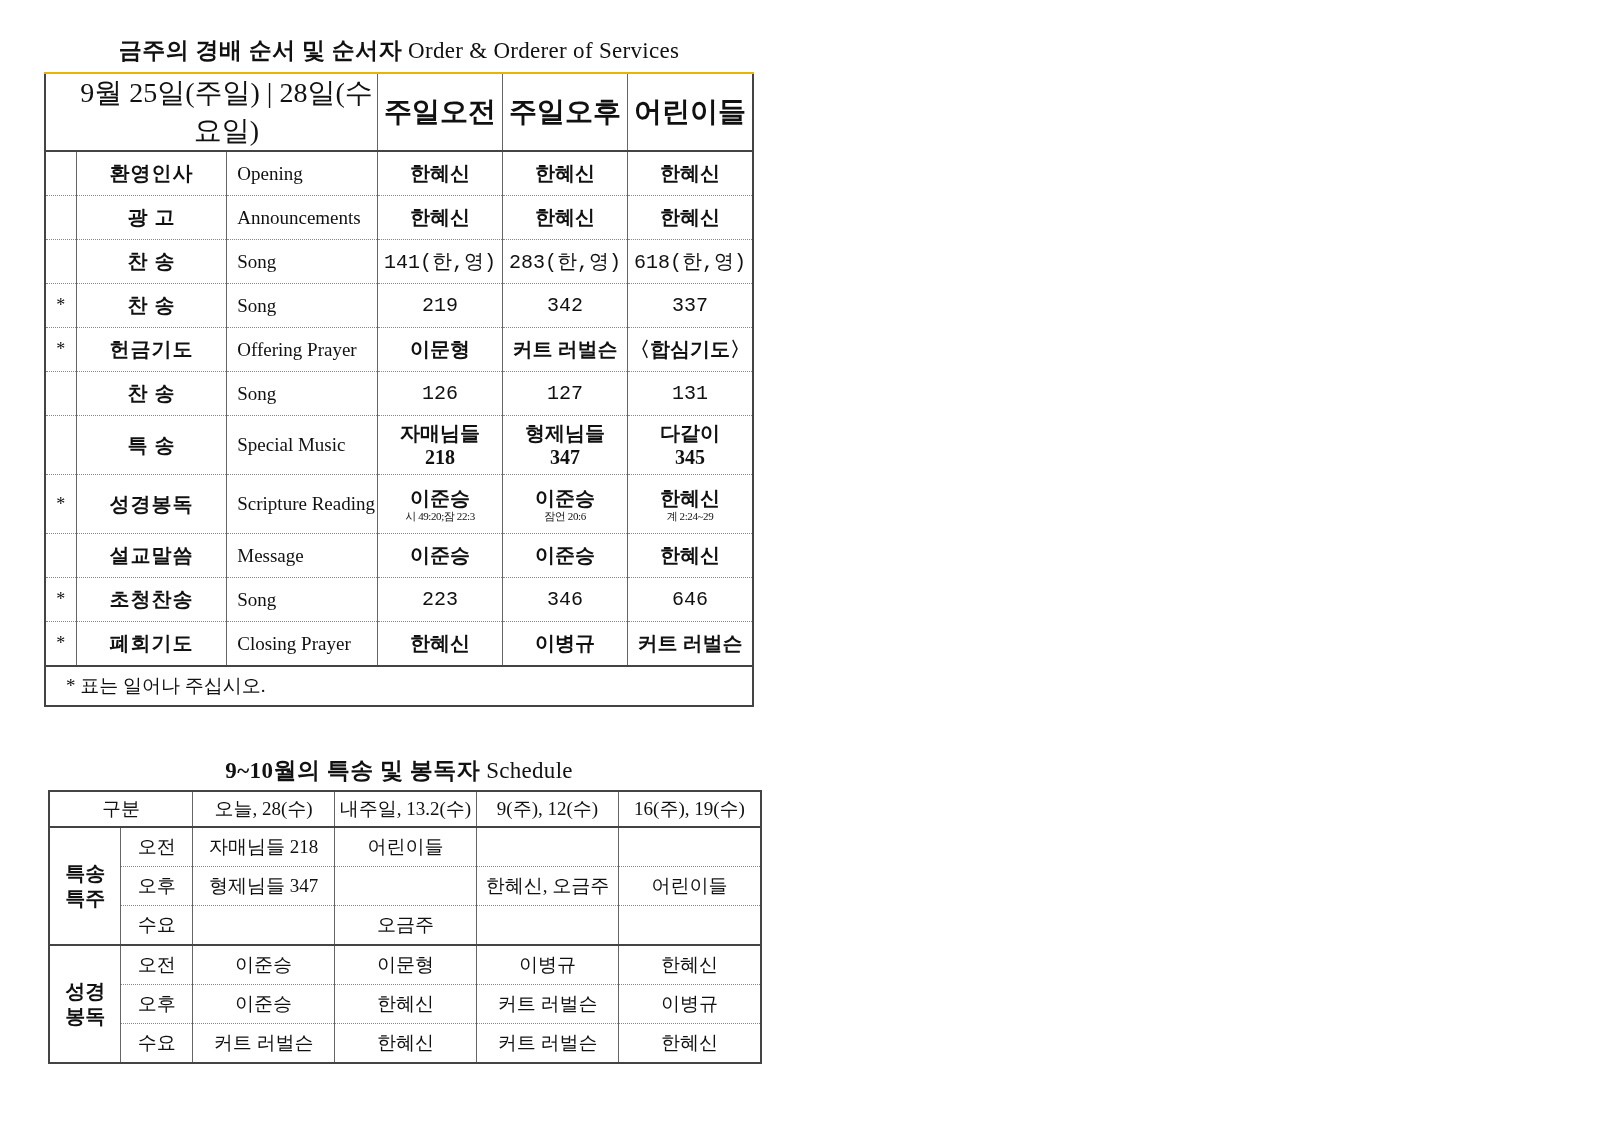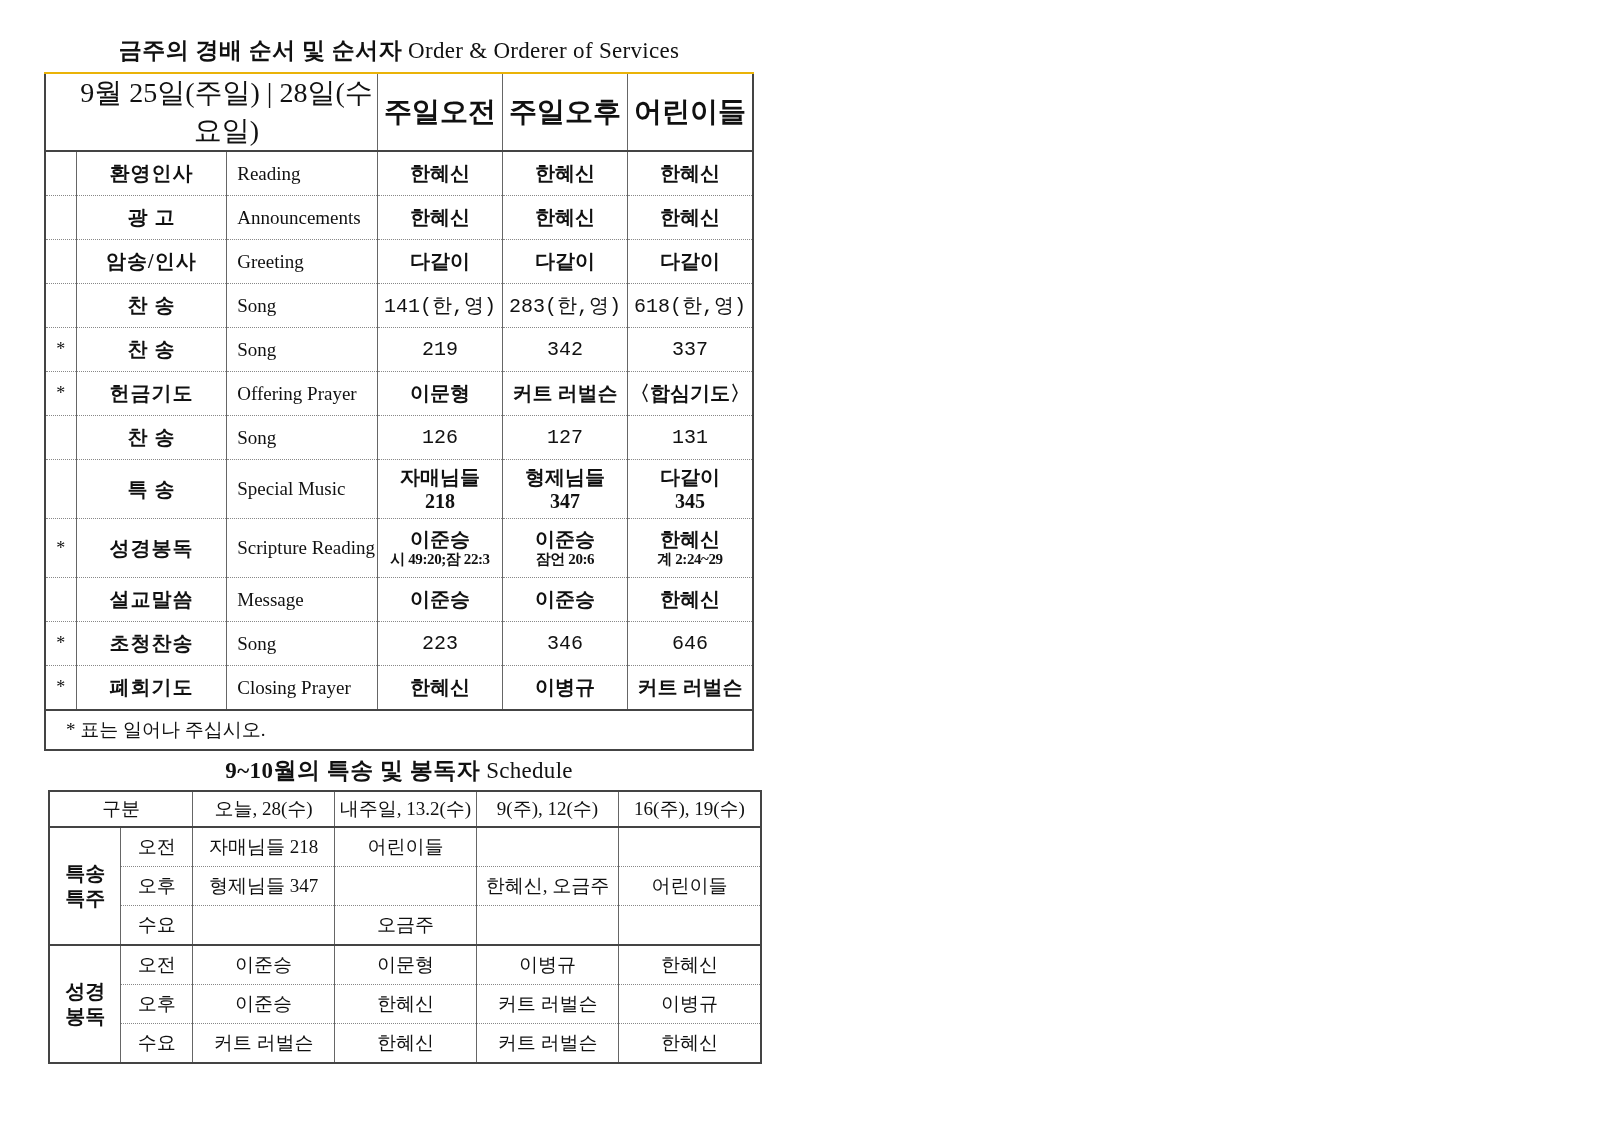--- a/index.html
+++ b/index.html
@@ -117,22 +117,22 @@
     font-weight: bold;
     font-size: 20px;
     margin-top: 20px;
   }
   table.order td.c-v.plain {
     font-weight: normal;
     font-family: Liberation Mono, monospace;
   }
   table.order td .sub {
     display: block;
-    font-size: 15px;
-    font-weight: bold;
+    font-size: 11px;
+    font-weight: normal;
     line-height: 1.15;
     letter-spacing: -0.4px;
   }
   table.order td .main2 {
     display: block;
     line-height: 1.2;
   }
   table.order td.tall {
     height: 58px;
   }
@@ -220,40 +220,32 @@
           <tr class="head-row">
             <td class="c-star" colspan="1" style="border-right:none;"></td>
             <td colspan="2" style="border-left:none;">9월 25일(주일) | 28일(수요일)</td>
             <td class="c-v">주일오전</td>
             <td class="c-v">주일오후</td>
             <td class="c-v">어린이들</td>
           </tr>
         <tr>
               <td class="c-star"></td>
               <td class="c-ko">환영인사</td>
-              <td class="c-en">Reading</td>
+              <td class="c-en">Opening</td>
               <td class="c-v">한혜신</td>
               <td class="c-v">한혜신</td>
               <td class="c-v">한혜신</td>
             </tr>
             <tr>
               <td class="c-star"></td>
               <td class="c-ko">광    고</td>
               <td class="c-en">Announcements</td>
               <td class="c-v">한혜신</td>
               <td class="c-v">한혜신</td>
               <td class="c-v">한혜신</td>
-            </tr>
-            <tr>
-              <td class="c-star"></td>
-              <td class="c-ko">암송/인사</td>
-              <td class="c-en">Greeting</td>
-              <td class="c-v">다같이</td>
-              <td class="c-v">다같이</td>
-              <td class="c-v">다같이</td>
             </tr>
             <tr>
               <td class="c-star"></td>
               <td class="c-ko">찬    송</td>
               <td class="c-en">Song</td>
               <td class="c-v plain">141(한,영)</td>
               <td class="c-v plain">283(한,영)</td>
               <td class="c-v plain">618(한,영)</td>
             </tr>
             <tr>

